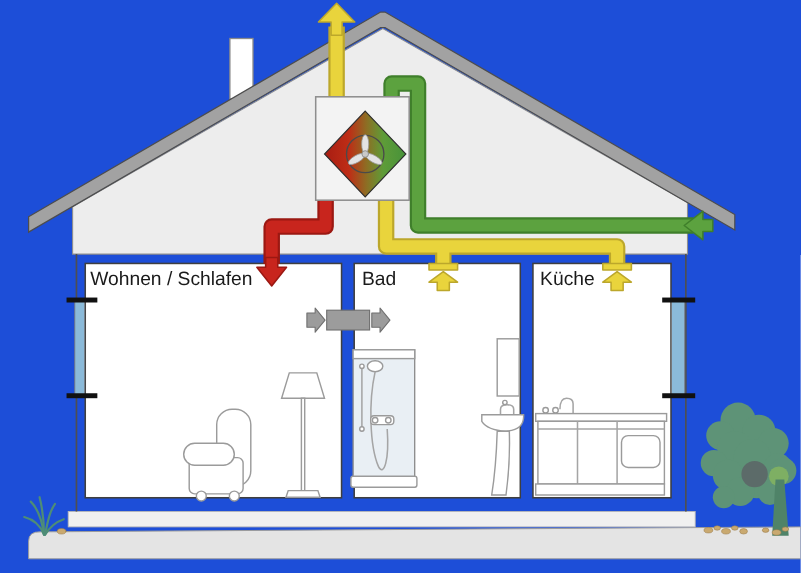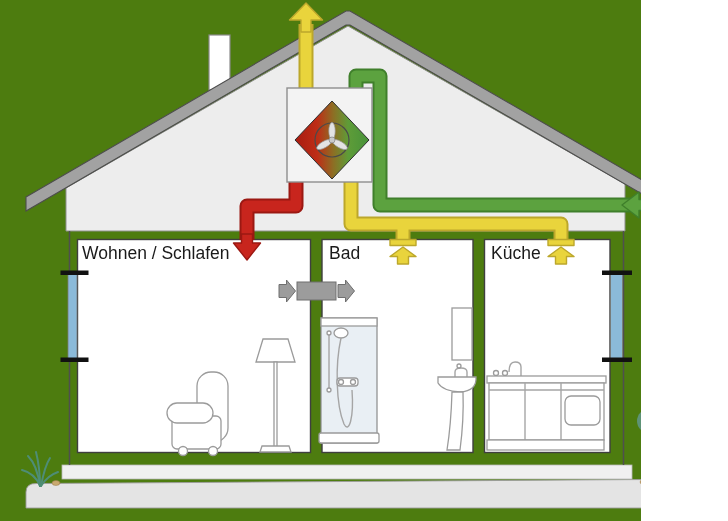--- a/index.html
+++ b/index.html
@@ -1,16 +1,16 @@
 <!DOCTYPE html>
 <html><head>
 <meta charset="utf-8">
 <style>
   html,body{margin:0;padding:0;background:#ffffff;}
-  .stage{position:relative;width:641px;height:521px;background:#4d7c0f;overflow:hidden;
+  .stage{position:relative;width:728px;height:521px;background:#1d4ed8;overflow:hidden;
          font-family:"Liberation Sans",sans-serif;}
   svg{display:block;}
   .duct-yb{fill:none;stroke:#BCA72B;stroke-width:15;stroke-linejoin:round;stroke-linecap:butt;}
   .duct-y {fill:none;stroke:#E9D43C;stroke-width:11;stroke-linejoin:round;stroke-linecap:butt;}
   .duct-gb{fill:none;stroke:#3F7F2B;stroke-width:15;stroke-linejoin:round;stroke-linecap:butt;}
   .duct-g {fill:none;stroke:#5CA23F;stroke-width:11;stroke-linejoin:round;stroke-linecap:butt;}
   .duct-rb{fill:none;stroke:#9B1812;stroke-width:15;stroke-linejoin:round;stroke-linecap:butt;}
   .duct-r {fill:none;stroke:#C8251D;stroke-width:11;stroke-linejoin:round;stroke-linecap:butt;}
   .arrow-y{fill:#E9D43C;stroke:#BCA72B;stroke-width:1.4;stroke-linejoin:round;}
   .arrow-g{fill:#5CA23F;stroke:#3F7F2B;stroke-width:1.4;stroke-linejoin:round;}

